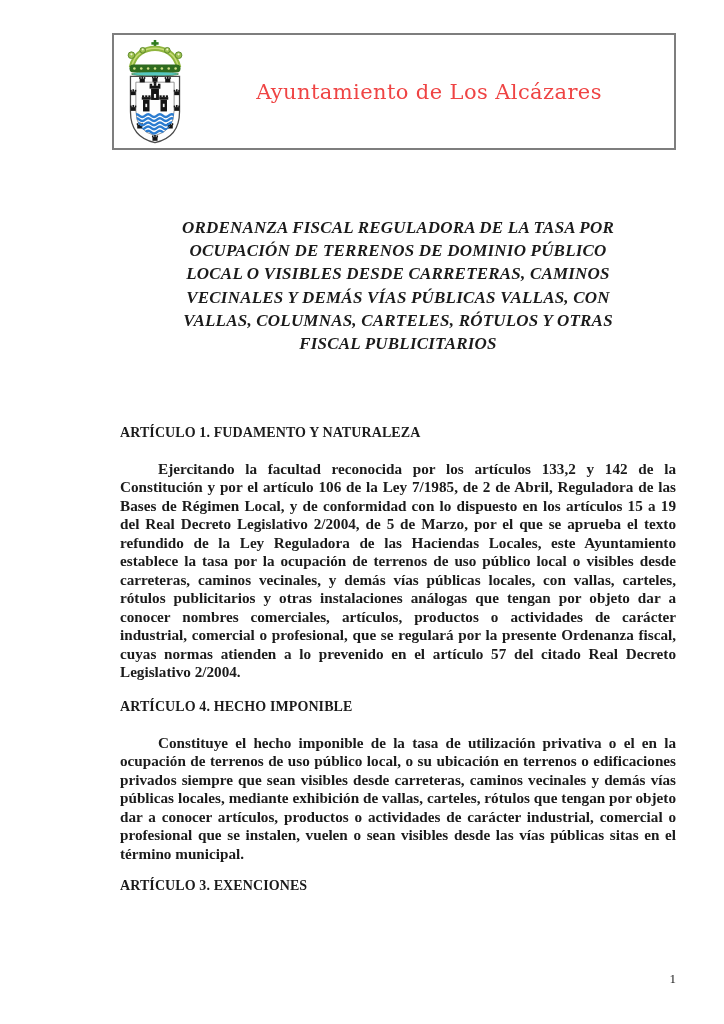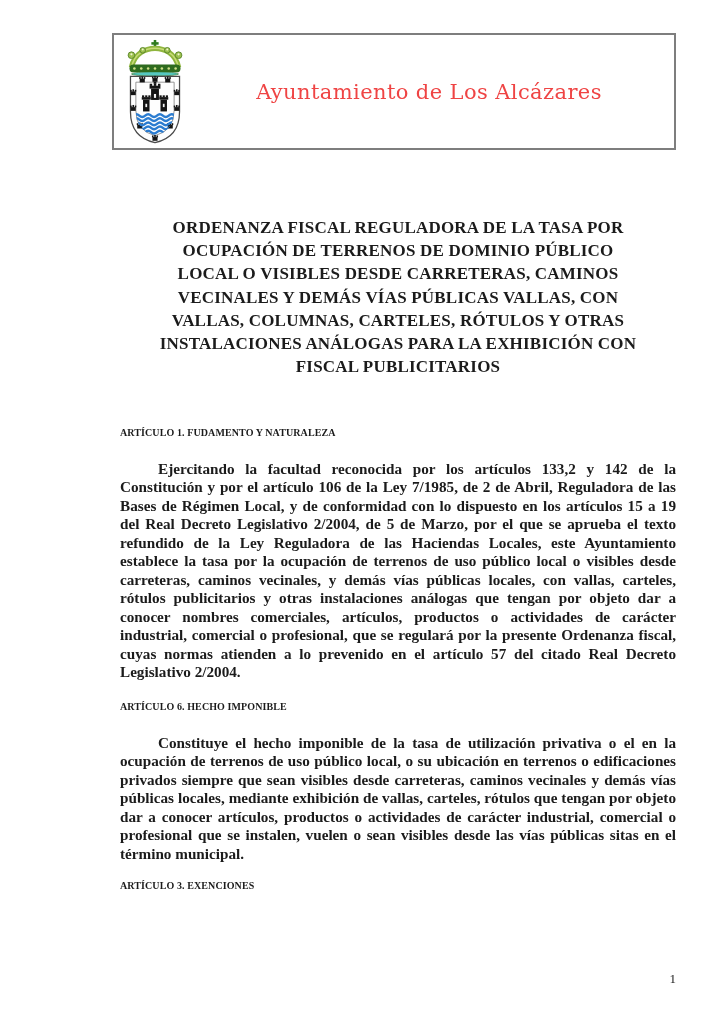--- a/index.html
+++ b/index.html
@@ -29,25 +29,25 @@
     font-size:21px;letter-spacing:0.4px;color:#ef4444;
     white-space:nowrap;
   }
   
   .doc-title{
     position:absolute;left:120px;top:216px;width:556px;
     text-align:center;font-weight:bold;
     font-size:17px;line-height:23.2px;
     letter-spacing:0.2px;
   }
-  .doc-title div{white-space:nowrap;}
+  .doc-title div{white-space:nowrap;font-style:italic;}
   
   .article{position:absolute;left:120px;width:556px;}
   .article h2{
-    margin:0;font-size:10px;font-weight:bold;line-height:19px;
+    margin:0;font-size:14px;font-weight:bold;line-height:19px;
     letter-spacing:0.1px;
   }
   .article p{
     margin:18px 0 0 0;
     font-size:15.2px;line-height:18.45px;
     text-align:justify;text-indent:38px;font-weight:bold;
   }
   .article-1{top:423px;}
   .article-2{top:697px;}
   .article-3{top:876px;}
@@ -150,31 +150,30 @@
     </svg>
     <div class="org-name">Ayuntamiento de Los Alcázares</div>
   </div>
 
   <div class="doc-title">
     <div>ORDENANZA FISCAL REGULADORA DE LA TASA POR</div>
     <div>OCUPACIÓN DE TERRENOS DE DOMINIO PÚBLICO</div>
     <div>LOCAL O VISIBLES DESDE CARRETERAS, CAMINOS</div>
     <div>VECINALES Y DEMÁS VÍAS PÚBLICAS VALLAS, CON</div>
     <div>VALLAS, COLUMNAS, CARTELES, RÓTULOS Y OTRAS</div>
-    <div>INSTALACIONES ANÁLOGAS PARA LA EXHIBICIÓN CON</div>
     <div>FISCAL PUBLICITARIOS</div>
   </div>
 
   <div class="article article-1">
     <h2>ARTÍCULO 1. FUDAMENTO Y NATURALEZA</h2>
     <p>Ejercitando la facultad reconocida por los artículos 133,2 y 142 de la Constitución y por el artículo 106 de la Ley 7/1985, de 2 de Abril, Reguladora de las Bases de Régimen Local, y de conformidad  con lo dispuesto en los artículos 15 a 19 del Real Decreto Legislativo 2/2004, de 5 de Marzo, por el que se aprueba el texto refundido de la Ley Reguladora de las Haciendas Locales, este Ayuntamiento establece la tasa por la ocupación de terrenos de uso público local o visibles desde carreteras, caminos vecinales, y demás vías públicas locales, con vallas, carteles, rótulos publicitarios y otras instalaciones análogas que tengan por objeto dar a conocer nombres comerciales, artículos, productos o actividades de carácter industrial, comercial o profesional, que se regulará por la presente Ordenanza fiscal, cuyas normas atienden a lo prevenido en el artículo 57 del citado Real Decreto Legislativo 2/2004.</p>
   </div>
 
   <div class="article article-2">
-    <h2>ARTÍCULO 6. HECHO IMPONIBLE</h2>
+    <h2>ARTÍCULO 4. HECHO IMPONIBLE</h2>
     <p>Constituye el hecho imponible de la tasa de utilización privativa o el en la ocupación de terrenos de uso público local, o su ubicación en terrenos o edificaciones privados siempre que sean visibles desde carreteras, caminos vecinales y demás vías públicas locales, mediante exhibición de vallas, carteles, rótulos que tengan por objeto dar a conocer artículos, productos o actividades de carácter industrial, comercial o profesional que se instalen, vuelen o sean visibles desde las vías públicas sitas en el término municipal.</p>
   </div>
 
   <div class="article article-3">
     <h2>ARTÍCULO 3. EXENCIONES</h2>
   </div>
 
   <div class="page-number">1</div>
 </div>
 

